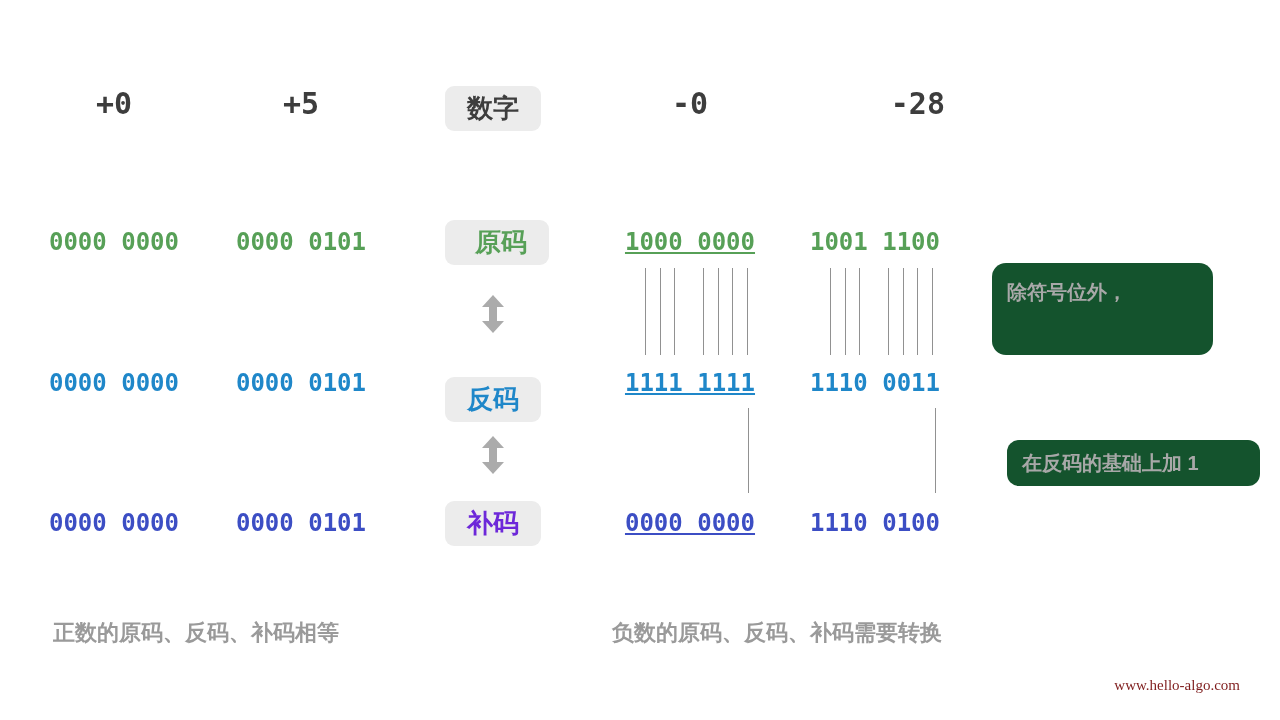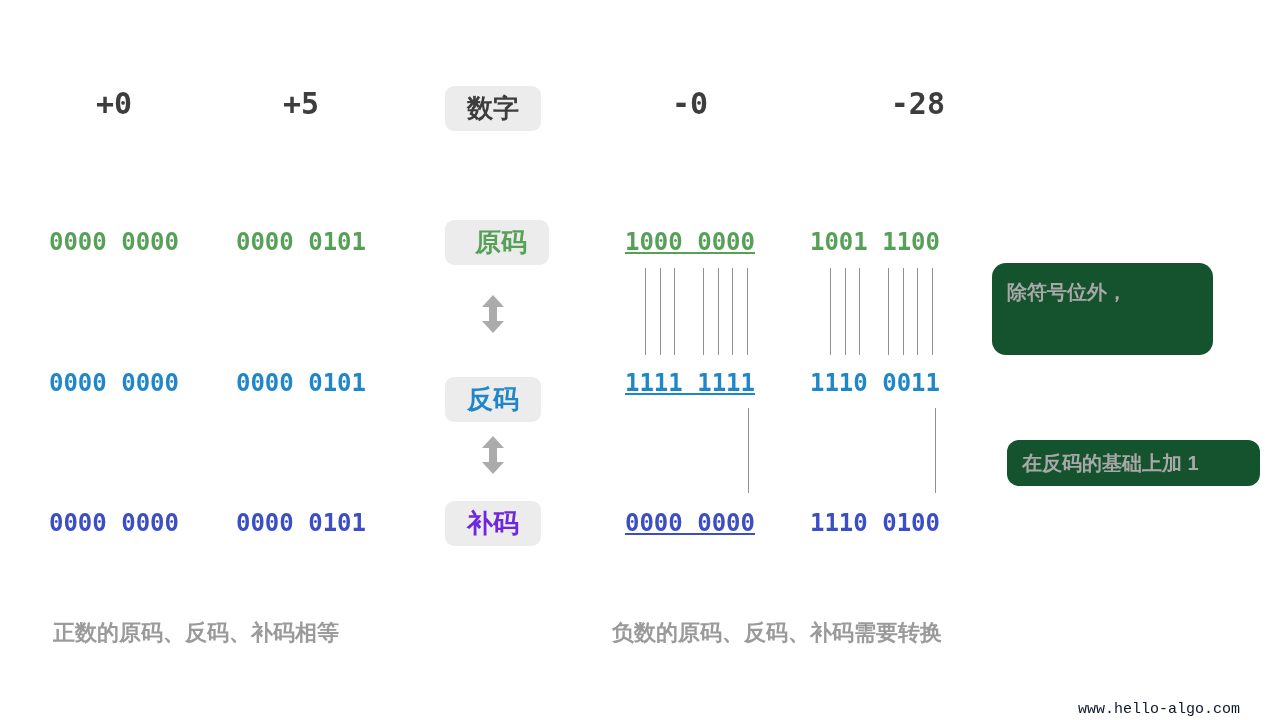--- a/index.html
+++ b/index.html
@@ -58,22 +58,22 @@
   .note-2{left:990px;top:440px;width:253px;height:46px;line-height:46px;
           padding-left:15px;box-sizing:border-box;border-radius:12px;margin-left:17px;}
 
   
   .caption{font-size:22px;font-weight:bold;color:#9a9a9a;line-height:26px;}
   .cap-pos{left:53px;top:620px;}
   .cap-neg{left:612px;top:620px;}
 
   
   .watermark{
-    right:40px;top:677px;font-family:Liberation Mono, monospace;
-    font-size:15px;color:#0f172a;margin-top:24px;
+    right:40px;top:677px;font-family:Liberation Serif, serif;
+    font-size:15px;color:#7f1d1d;
   }
 </style>
 </head>
 <body>
 
 <div class="abs num h-c1">+0</div>
 <div class="abs num h-c2">+5</div>
 <div class="abs pill pill-num">数字</div>
 <div class="abs num h-c3">-0</div>
 <div class="abs num h-c4">-28</div>

